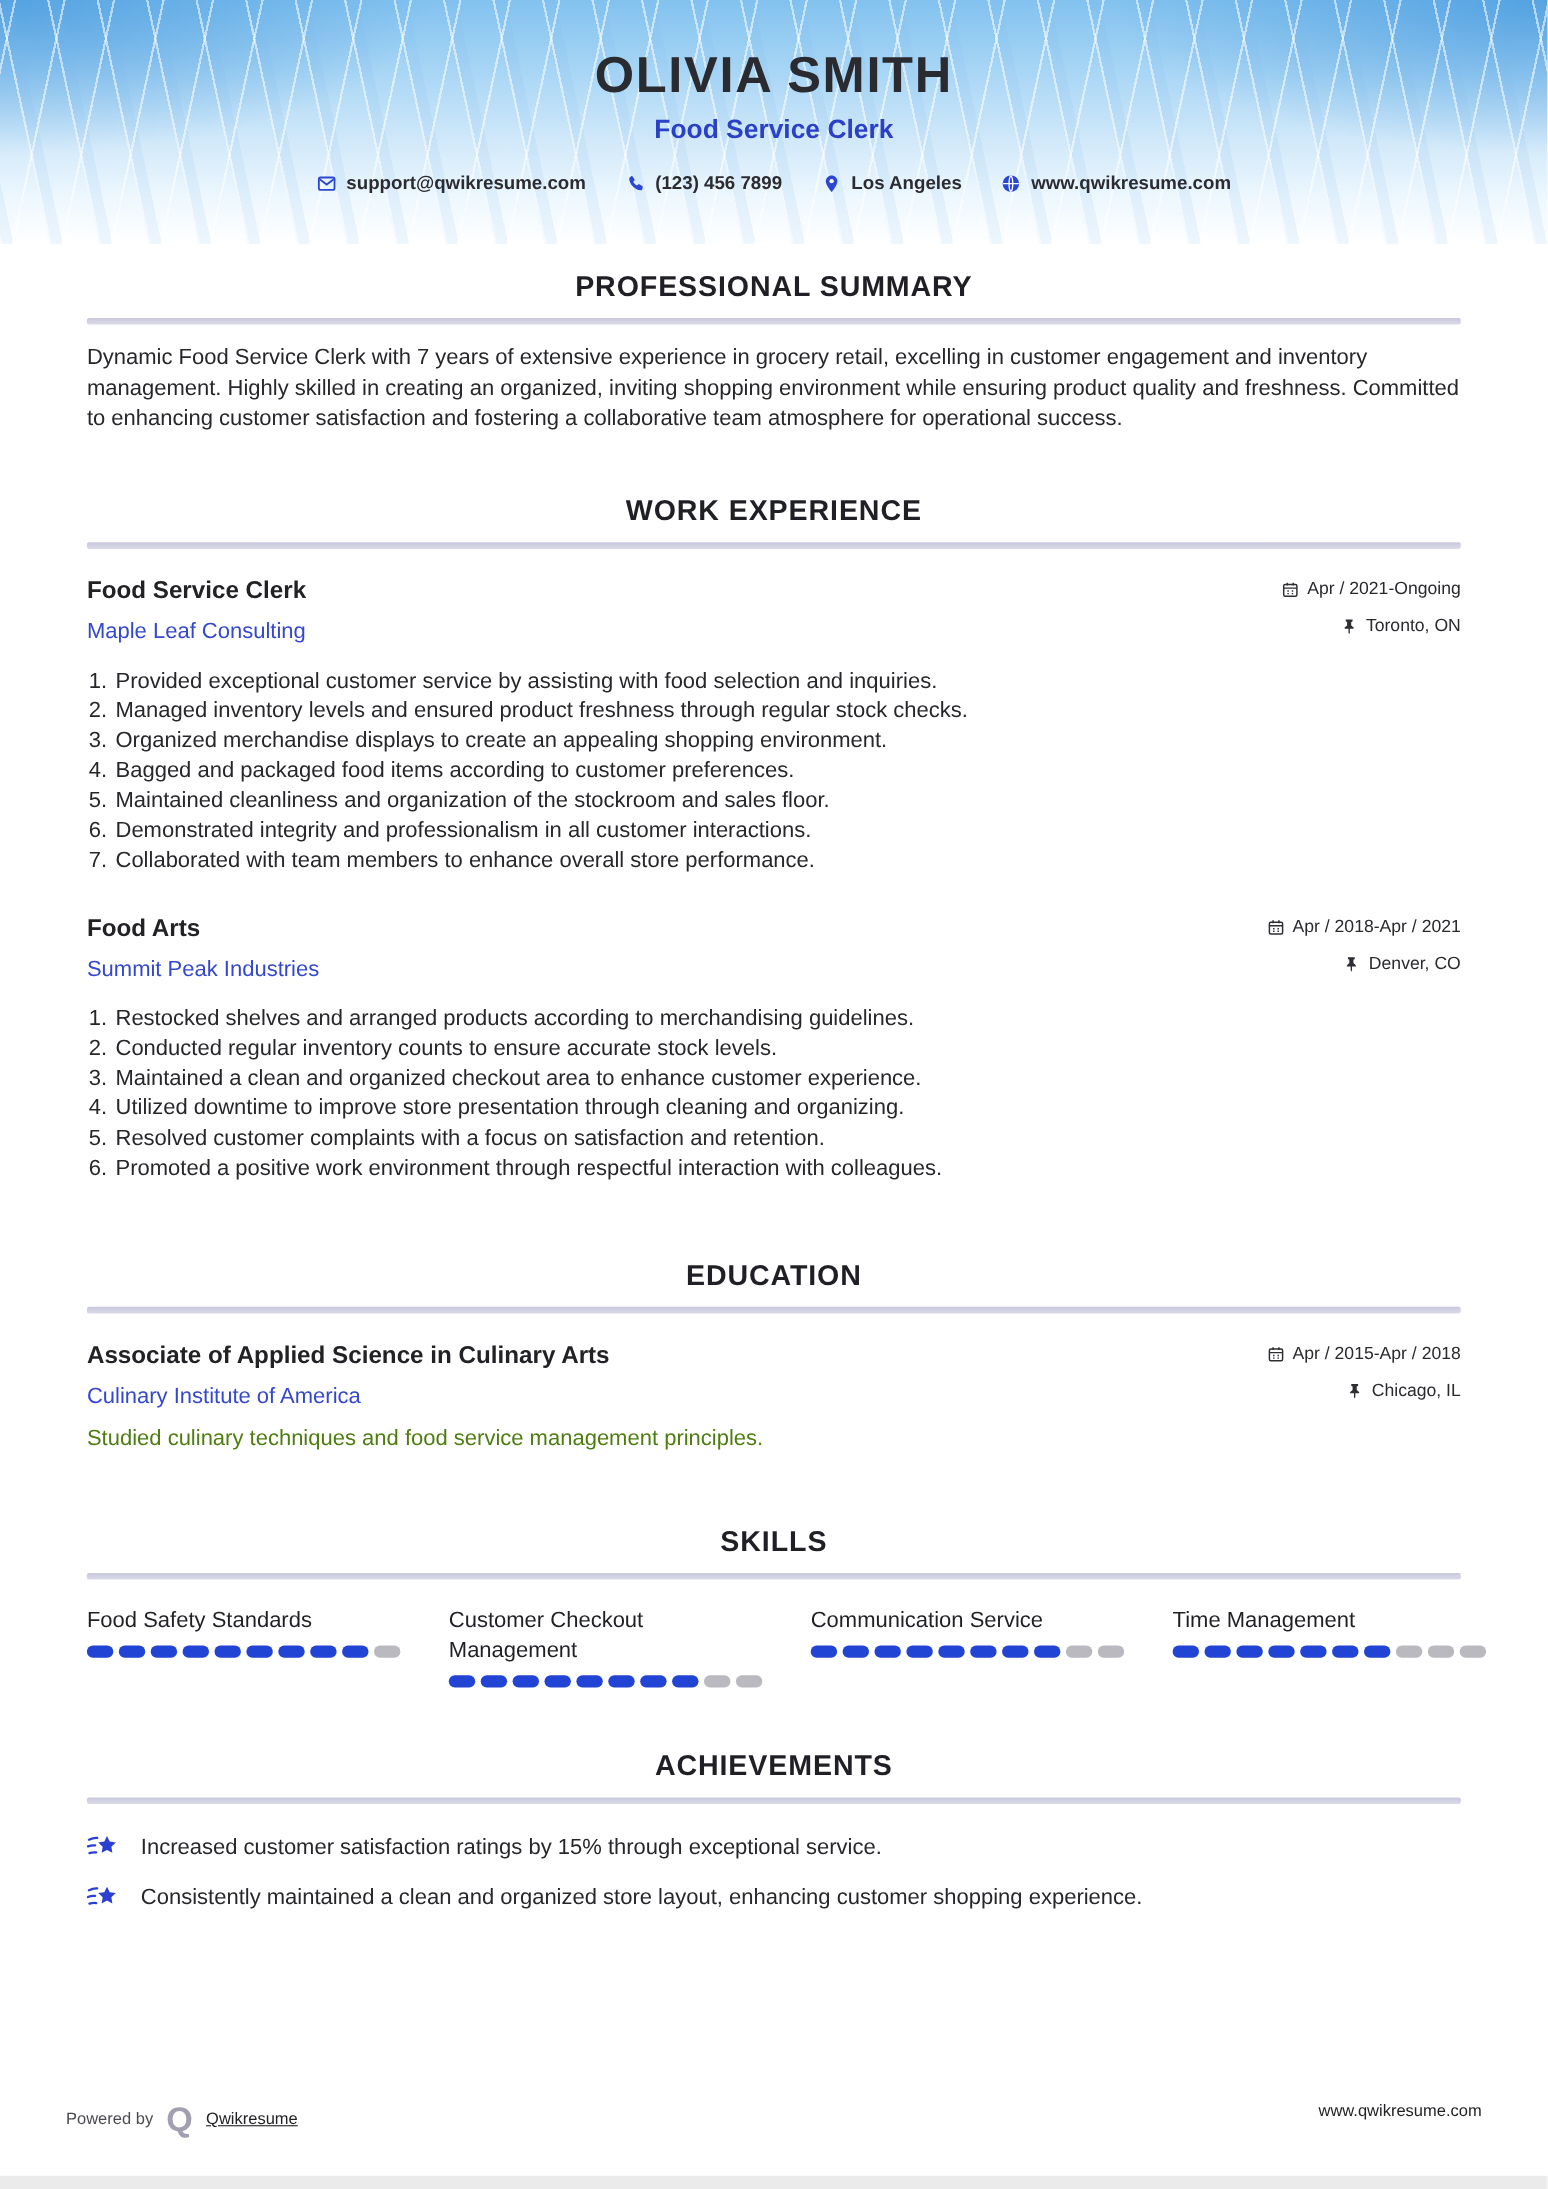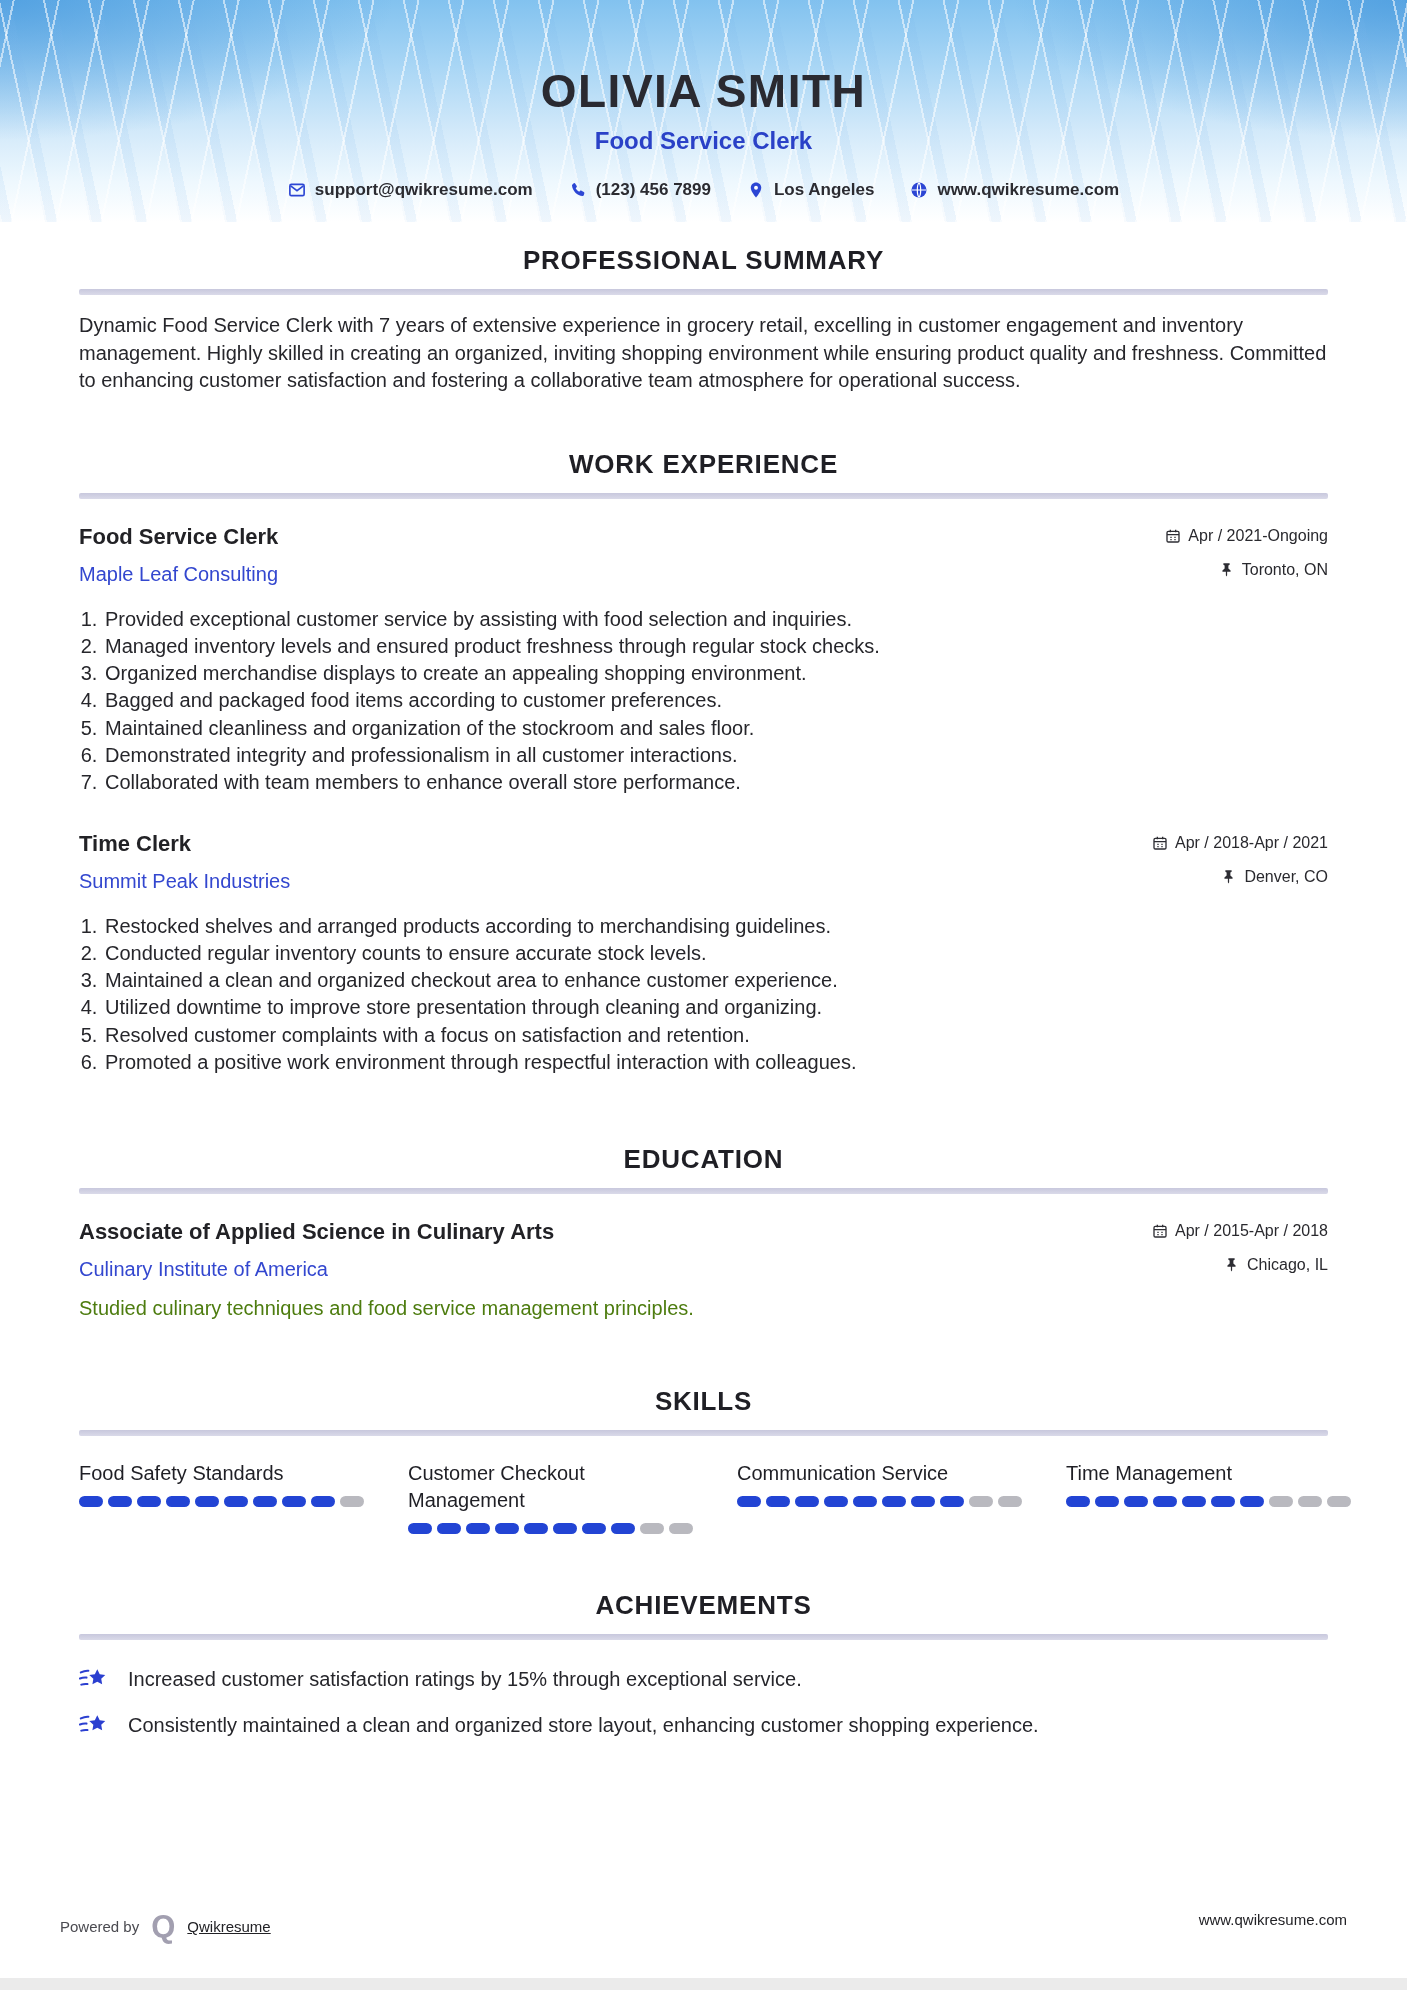--- a/index.html
+++ b/index.html
@@ -27,21 +27,21 @@
   }
   .hero::before {
     content: "";
     position: absolute; inset: 0;
     background:
       repeating-linear-gradient( 78deg, rgba(255,255,255,0.55) 0 2px, rgba(255,255,255,0) 2px 44px),
       repeating-linear-gradient(-78deg, rgba(255,255,255,0.55) 0 2px, rgba(255,255,255,0) 2px 44px),
       repeating-linear-gradient( 78deg, rgba(120,180,235,0.12) 0 12px, rgba(120,180,235,0) 12px 44px);
     pointer-events: none;
   }
-  .hero-inner { position: relative; z-index: 1; padding-top: 64px; }
+  .hero-inner { position: relative; z-index: 1; padding-top: 41px; }
   .hero-name {
     font-size: 46px; font-weight: 700; letter-spacing: 1.5px;
     color: #2a2a31;
   }
   .hero-title {
     margin-top: 9px;
     font-size: 24px; font-weight: 700; color: #2a41c7;
   }
   .contact-row {
     margin-top: 25px;
@@ -226,21 +226,21 @@
             <li>Bagged and packaged food items according to customer preferences.</li>
             <li>Maintained cleanliness and organization of the stockroom and sales floor.</li>
             <li>Demonstrated integrity and professionalism in all customer interactions.</li>
             <li>Collaborated with team members to enhance overall store performance.</li>
           </ol>
       </article>
 
       <article class="job">
         <div class="job-head">
           <div>
-            <div class="job-title">Time Clerk</div>
+            <div class="job-title">Food Arts</div>
             <a class="job-company" href="#">Summit Peak Industries</a>
           </div>
           <div class="job-meta">
             <div class="meta-line">
               <span class="micon">
                 <svg viewBox="0 0 24 24" width="16" height="16" fill="none" stroke="#2d2d33" stroke-width="2">
                   <rect x="3" y="5" width="18" height="16" rx="2"></rect>
                   <path d="M8 2.5v4 M16 2.5v4 M3 10h18 M8 14h2 M14 14h2 M8 17.5h2 M14 17.5h2"></path>
                 </svg>
               </span>

